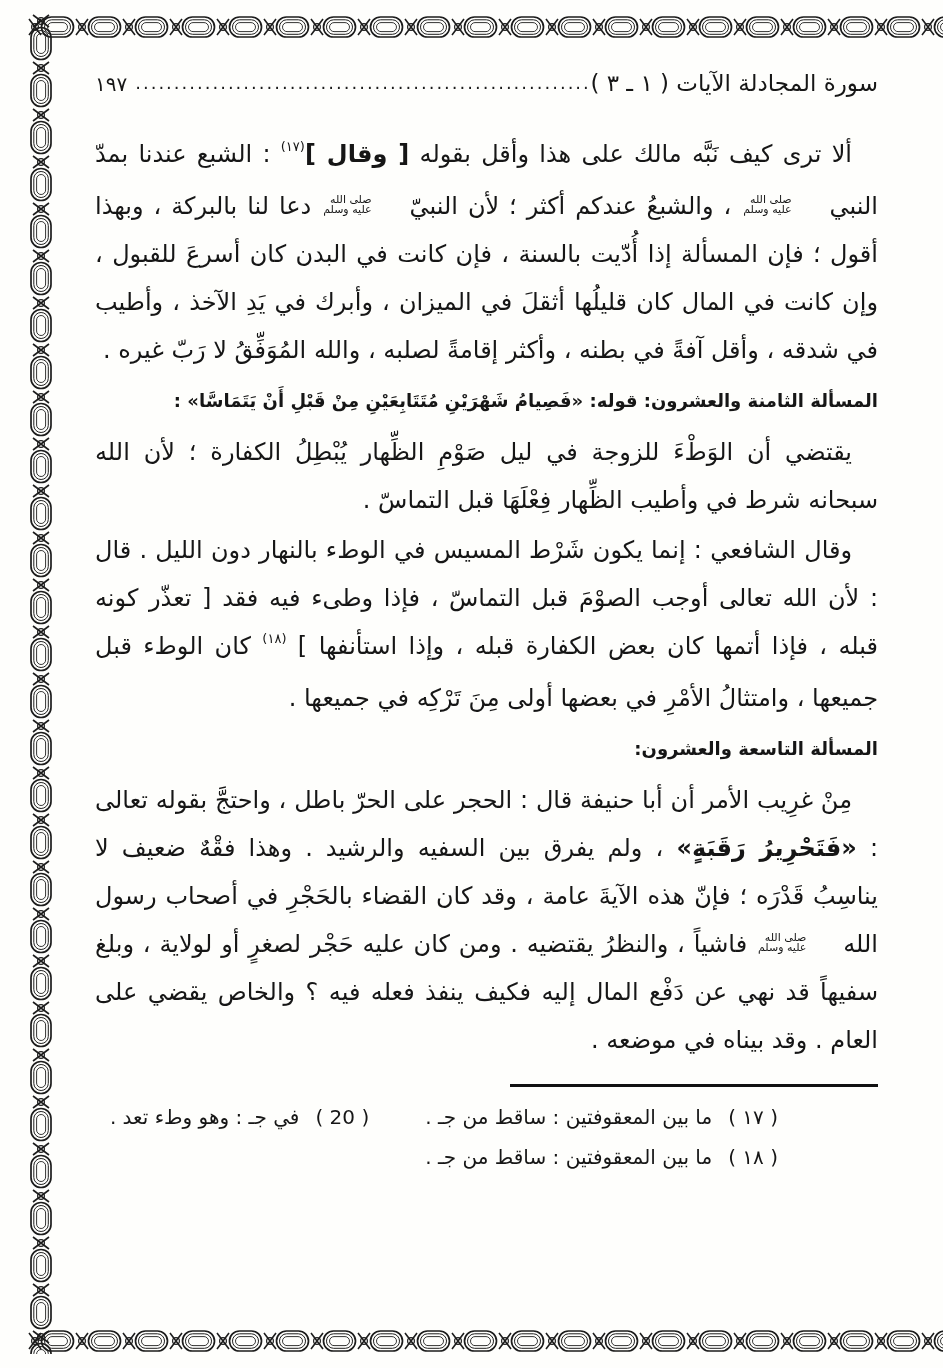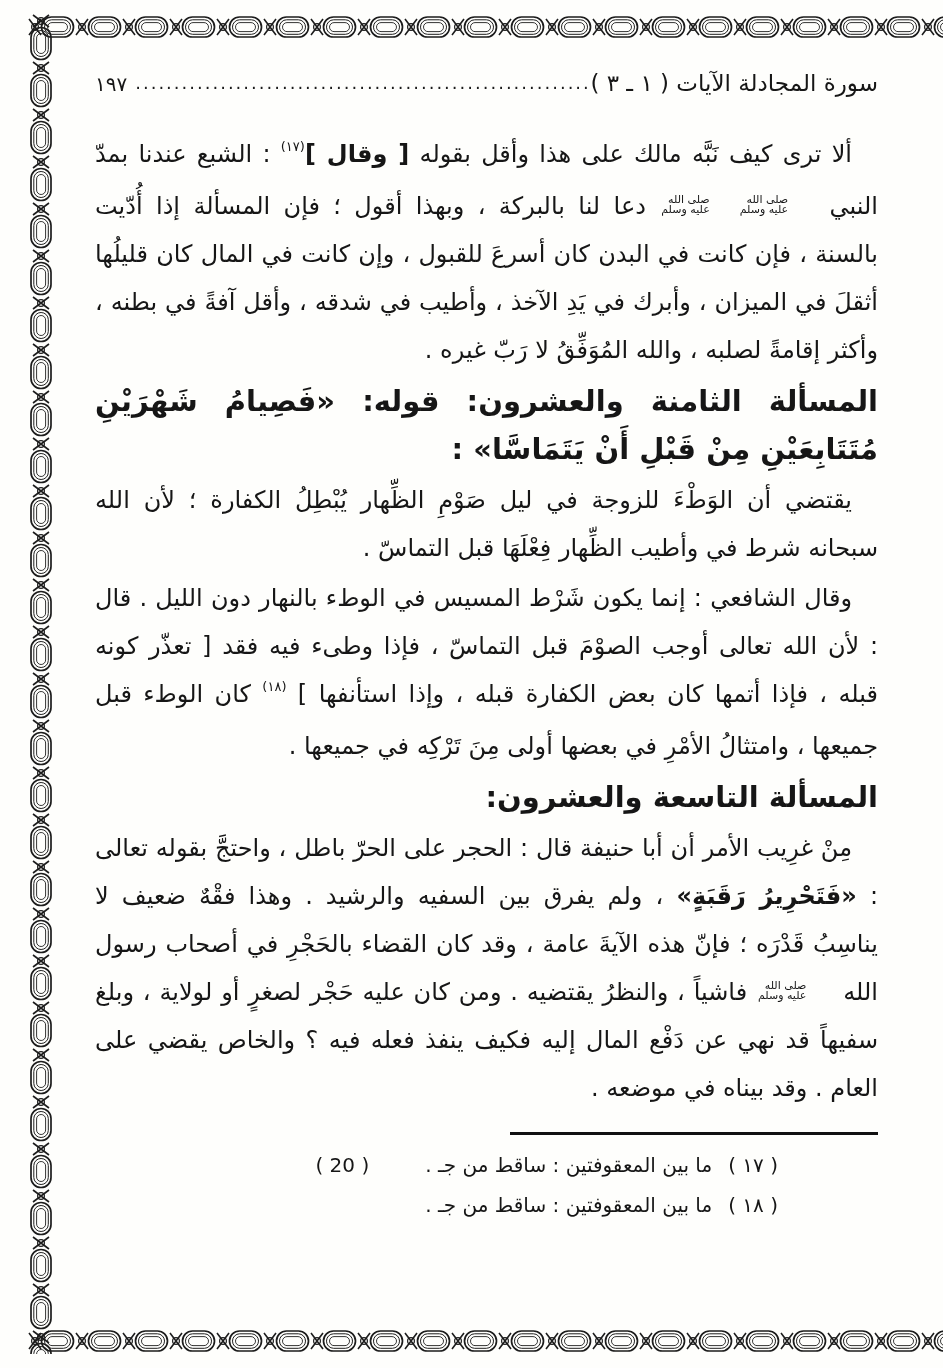--- a/index.html
+++ b/index.html
@@ -57,21 +57,21 @@
     font-size: 24px;
     line-height: 48px;
     text-align: justify;
     text-align-last: auto;
   }
   .body-text p { text-indent: 26px; margin-bottom: 2px; }
   .body-text h2 {
     font-weight: 700;
     text-indent: 0;
     margin: 3px 0 3px 0;
-    font-size: 29px;
+    font-size: 18px;
   }
   .bold { font-weight: 700; }
   .verse { font-weight: 700; }
   .fn-ref {
     font-size: 13px;
     position: relative;
     top: -11px;
     white-space: nowrap;
     font-weight: 400;
   }
@@ -160,21 +160,21 @@
       <span class="leader">......................................................................................................................</span>
       <span class="page-number">١٩٧</span>
     </div>
 
     <div class="body-text">
 
       <p>
         <span>ألا ترى كيف نَبَّه مالك على هذا وأقل بقوله </span><span class="bold">[ وقال ]</span><span class="fn-ref">(١٧)</span><span> : الشبع عندنا بمدّ النبي </span><span class="saw">
             <span>صلى الله</span>
             <span>عليه وسلم</span>
-          </span><span class="saw">
+          </span><span> ، والشبعُ عندكم أكثر ؛ لأن النبيّ </span><span class="saw">
             <span>صلى الله</span>
             <span>عليه وسلم</span>
           </span><span> دعا لنا بالبركة ، وبهذا أقول ؛ فإن المسألة إذا أُدّيت بالسنة ، فإن كانت في البدن كان أسرعَ للقبول ، وإن كانت في المال كان قليلُها أثقلَ في الميزان ، وأبرك في يَدِ الآخذ ، وأطيب في شدقه ، وأقل آفةً في بطنه ، وأكثر إقامةً لصلبه ، والله المُوَفِّقُ لا رَبّ غيره .</span>
       </p>
 
       <h2>
         <span>المسألة الثامنة والعشرون: قوله: </span><span class="verse">«فَصِيامُ شَهْرَيْنِ مُتَتَابِعَيْنِ مِنْ قَبْلِ أَنْ يَتَمَاسَّا»</span><span> :</span>
       </h2>
 
       <p>
@@ -202,20 +202,21 @@
     <div class="footnotes">
       <div class="fn-separator"></div>
 
       <div class="fn-row">
         <span class="fn-item">
           <span class="fn-marker">( ١٧ )</span>
           <span>ما بين المعقوفتين : ساقط من جـ .</span>
         </span>
         <span class="fn-item second-col">
           <span class="fn-marker">( 20 )</span>
+          <span>في جـ : وهو وطء تعد .</span>
         </span>
       </div>
 
       <div class="fn-row">
         <span class="fn-item">
           <span class="fn-marker">( ١٨ )</span>
           <span>ما بين المعقوفتين : ساقط من جـ .</span>
         </span>
       </div>
     </div>

